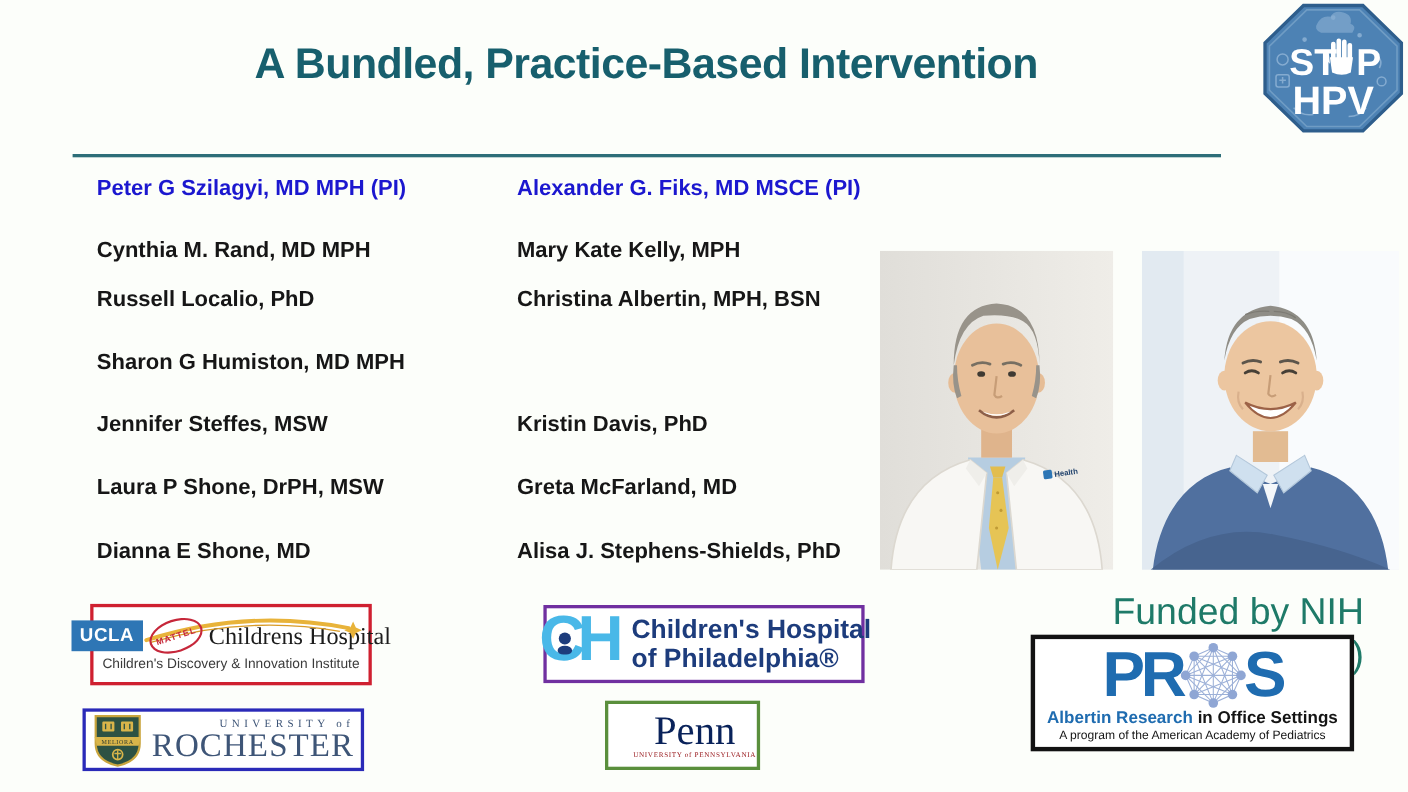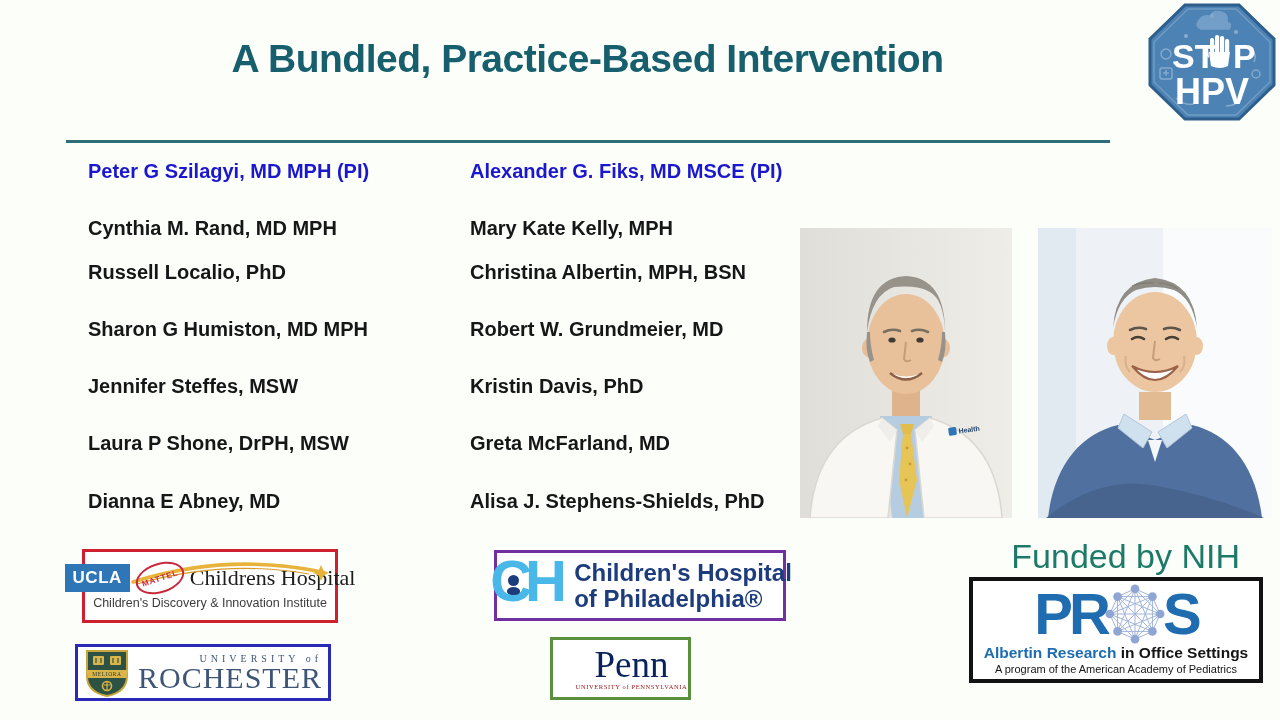--- a/index.html
+++ b/index.html
@@ -43,21 +43,21 @@
   .chop-text{color:#1d3c7c;font-weight:bold;font-size:24px;line-height:26px;white-space:nowrap;}
 
   
   .penn-box{left:550px;top:637px;width:141px;height:63px;border:3px solid #5a8f3c;gap:22px;padding:2px;}
   .penn-col{display:flex;flex-direction:column;align-items:center;}
   .penn-name{font-family:"Liberation Serif",serif;color:#09225a;font-size:37px;line-height:36px;}
   .penn-sub{font-family:"Liberation Serif",serif;color:#9a1c20;font-size:6.5px;letter-spacing:0.6px;white-space:nowrap;}
 
   
   .funded{position:absolute;left:930px;top:537px;width:310px;text-align:right;color:#1e7a68;font-size:34px;}
-  .pros-box{left:937px;top:577px;width:294px;height:106px;border:4px solid #121212;flex-direction:column;padding:1px 4px;margin-left:32px;}
+  .pros-box{left:937px;top:577px;width:294px;height:106px;border:4px solid #121212;flex-direction:column;padding:1px 4px;}
   .pros-row{display:flex;align-items:center;justify-content:center;height:58px;}
   .pros-letter{color:#1f6cb0;font-weight:bold;font-size:58px;letter-spacing:-4px;line-height:54px;}
   .pros-tag{font-size:15.5px;white-space:nowrap;margin-top:1px;}
   .pros-tag .b{color:#1f6cb0;font-weight:bold;}
   .pros-tag .k{color:#141414;font-weight:bold;}
   .pros-prog{font-size:11px;color:#141414;white-space:nowrap;margin-top:1px;}
 
   
   .stop-badge{position:absolute;left:1146px;top:2px;}
 </style>
@@ -101,26 +101,25 @@
     <text x="87" y="66" font-family="Liberation Sans,sans-serif" font-weight="bold" font-size="34" fill="#ffffff">P</text>
     <text x="66" y="102" text-anchor="middle" font-family="Liberation Sans,sans-serif" font-weight="bold" font-size="36" fill="#ffffff">HPV</text>
   </svg>
 
   <div class="author al pi" style="top:160px">Peter G Szilagyi, MD MPH  (PI)</div>
   <div class="author al" style="top:217px">Cynthia M. Rand, MD MPH</div>
   <div class="author al" style="top:318px">Sharon G Humiston, MD MPH</div>
   <div class="author al" style="top:261px">Russell Localio, PhD</div>
   <div class="author al" style="top:375px">Jennifer Steffes, MSW</div>
   <div class="author al" style="top:432px">Laura P Shone, DrPH, MSW</div>
-  <div class="author al" style="top:490px">Dianna E Abney, MD</div>
+  <div class="author al" style="top:490px">Dianna E Shone, MD</div>
 
   <div class="author ar pi" style="top:160px">Alexander G. Fiks, MD MSCE (PI)</div>
   <div class="author ar" style="top:217px">Mary Kate Kelly, MPH</div>
   <div class="author ar" style="top:261px">Christina Albertin, MPH, BSN</div>
-  <div class="author ar" style="top:318px">Robert W. Grundmeier, MD</div>
   <div class="author ar" style="top:375px">Kristin Davis, PhD</div>
   <div class="author ar" style="top:490px">Alisa J. Stephens-Shields, PhD</div>
   <div class="author ar" style="top:432px">Greta McFarland, MD</div>
 
   <svg class="photo" style="left:800px;top:228px" width="212" height="290" viewBox="0 0 212 290">
     <defs>
       <linearGradient id="pg1" x1="0" y1="0" x2="1" y2="0">
         <stop offset="0" stop-color="#e0ded9"></stop>
           <stop offset="1" stop-color="#efede8"></stop>
       </linearGradient>

